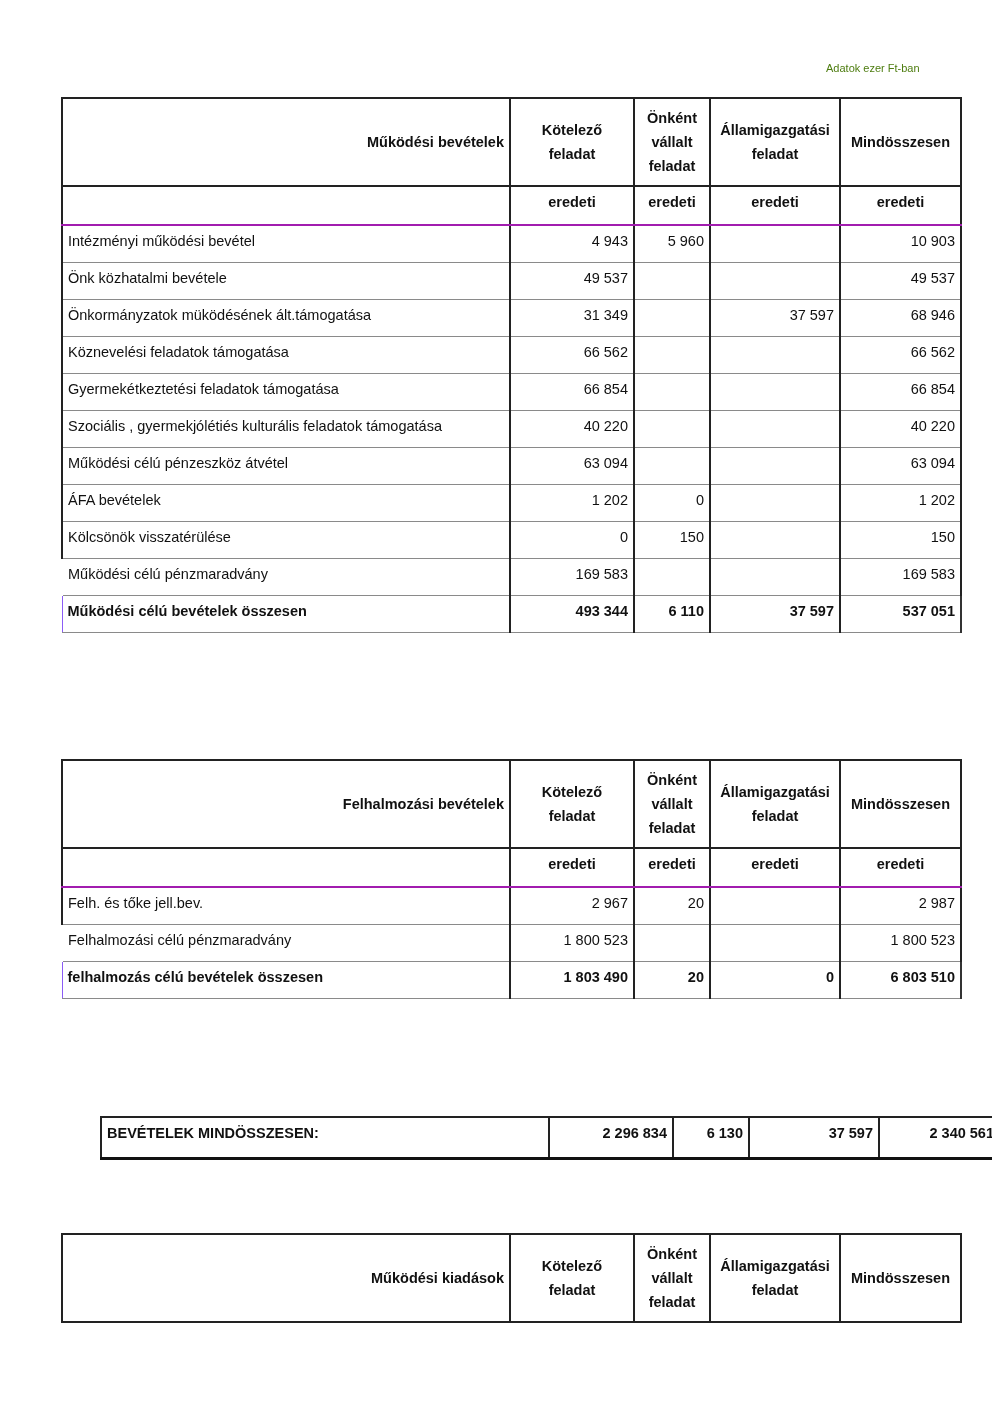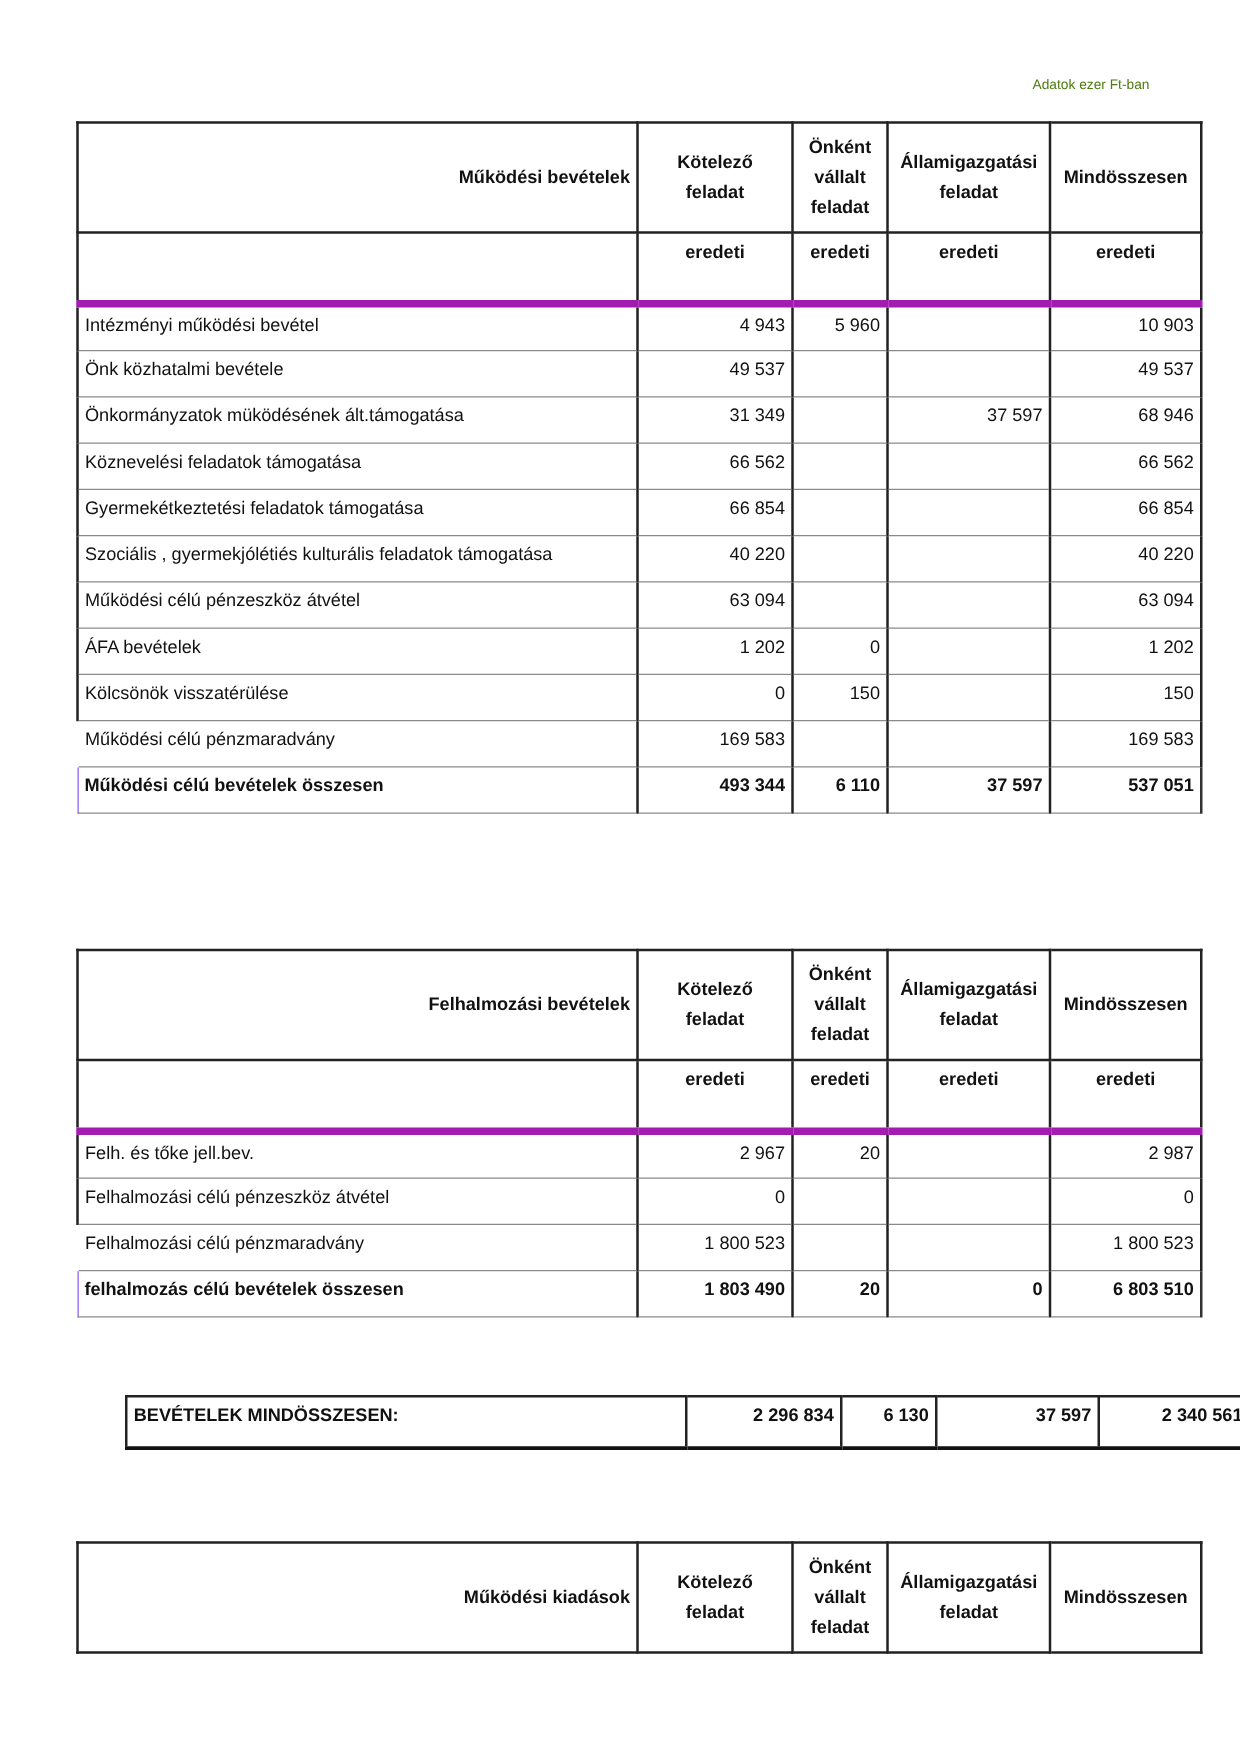--- a/index.html
+++ b/index.html
@@ -27,22 +27,22 @@
     padding: 0 5px; vertical-align: top; height: 37px; line-height: 20px;
     padding-top: 5px; box-sizing: border-box;
   }
   table.fin tr.head td {
     height: 88px; vertical-align: middle; padding-top: 0;
     font-weight: bold; text-align: center; line-height: 24px;
     border-top: 2px solid #222; border-bottom: 2px solid #222;
   }
   table.fin tr.head td.label { text-align: right; }
   table.fin tr.sub td {
-    height: 57px; font-weight: bold; text-align: center;
-    border-bottom: 6px solid #a21caf;
+    height: 39px; font-weight: bold; text-align: center;
+    border-bottom: 2px solid #a21caf;
   }
   table.fin td.num { text-align: right; }
   table.fin tr.noleft td:first-child { border-left: 2px solid transparent; }
   table.fin tr.total td {
     font-weight: bold; border-top: 1px solid #8a8a8a;
     border-bottom: 1px solid #8a8a8a;
   }
   table.fin tr.total td:first-child { border-left: 1px solid #8b5cf6; }
   table.fin tr.total td:last-child { border-right: 2px solid #333; margin-left: 35px; }
   #t1 { top: 97px; }
@@ -185,27 +185,20 @@
         <td>eredeti</td>
         <td>eredeti</td>
       </tr>
       <tr>
         <td>Felh. és tőke jell.bev.</td>
         <td class="num">2 967</td>
         <td class="num">20</td>
         <td class="num"></td>
         <td class="num">2 987</td>
       </tr>
-      <tr>
-        <td>Felhalmozási célú pénzeszköz átvétel</td>
-        <td class="num">0</td>
-        <td class="num"></td>
-        <td class="num"></td>
-        <td class="num">0</td>
-      </tr>
       <tr class="noleft">
         <td>Felhalmozási célú pénzmaradvány</td>
         <td class="num">1 800 523</td>
         <td class="num"></td>
         <td class="num"></td>
         <td class="num">1 800 523</td>
       </tr>
       <tr class="total">
         <td>felhalmozás célú bevételek összesen</td>
         <td class="num">1 803 490</td>

